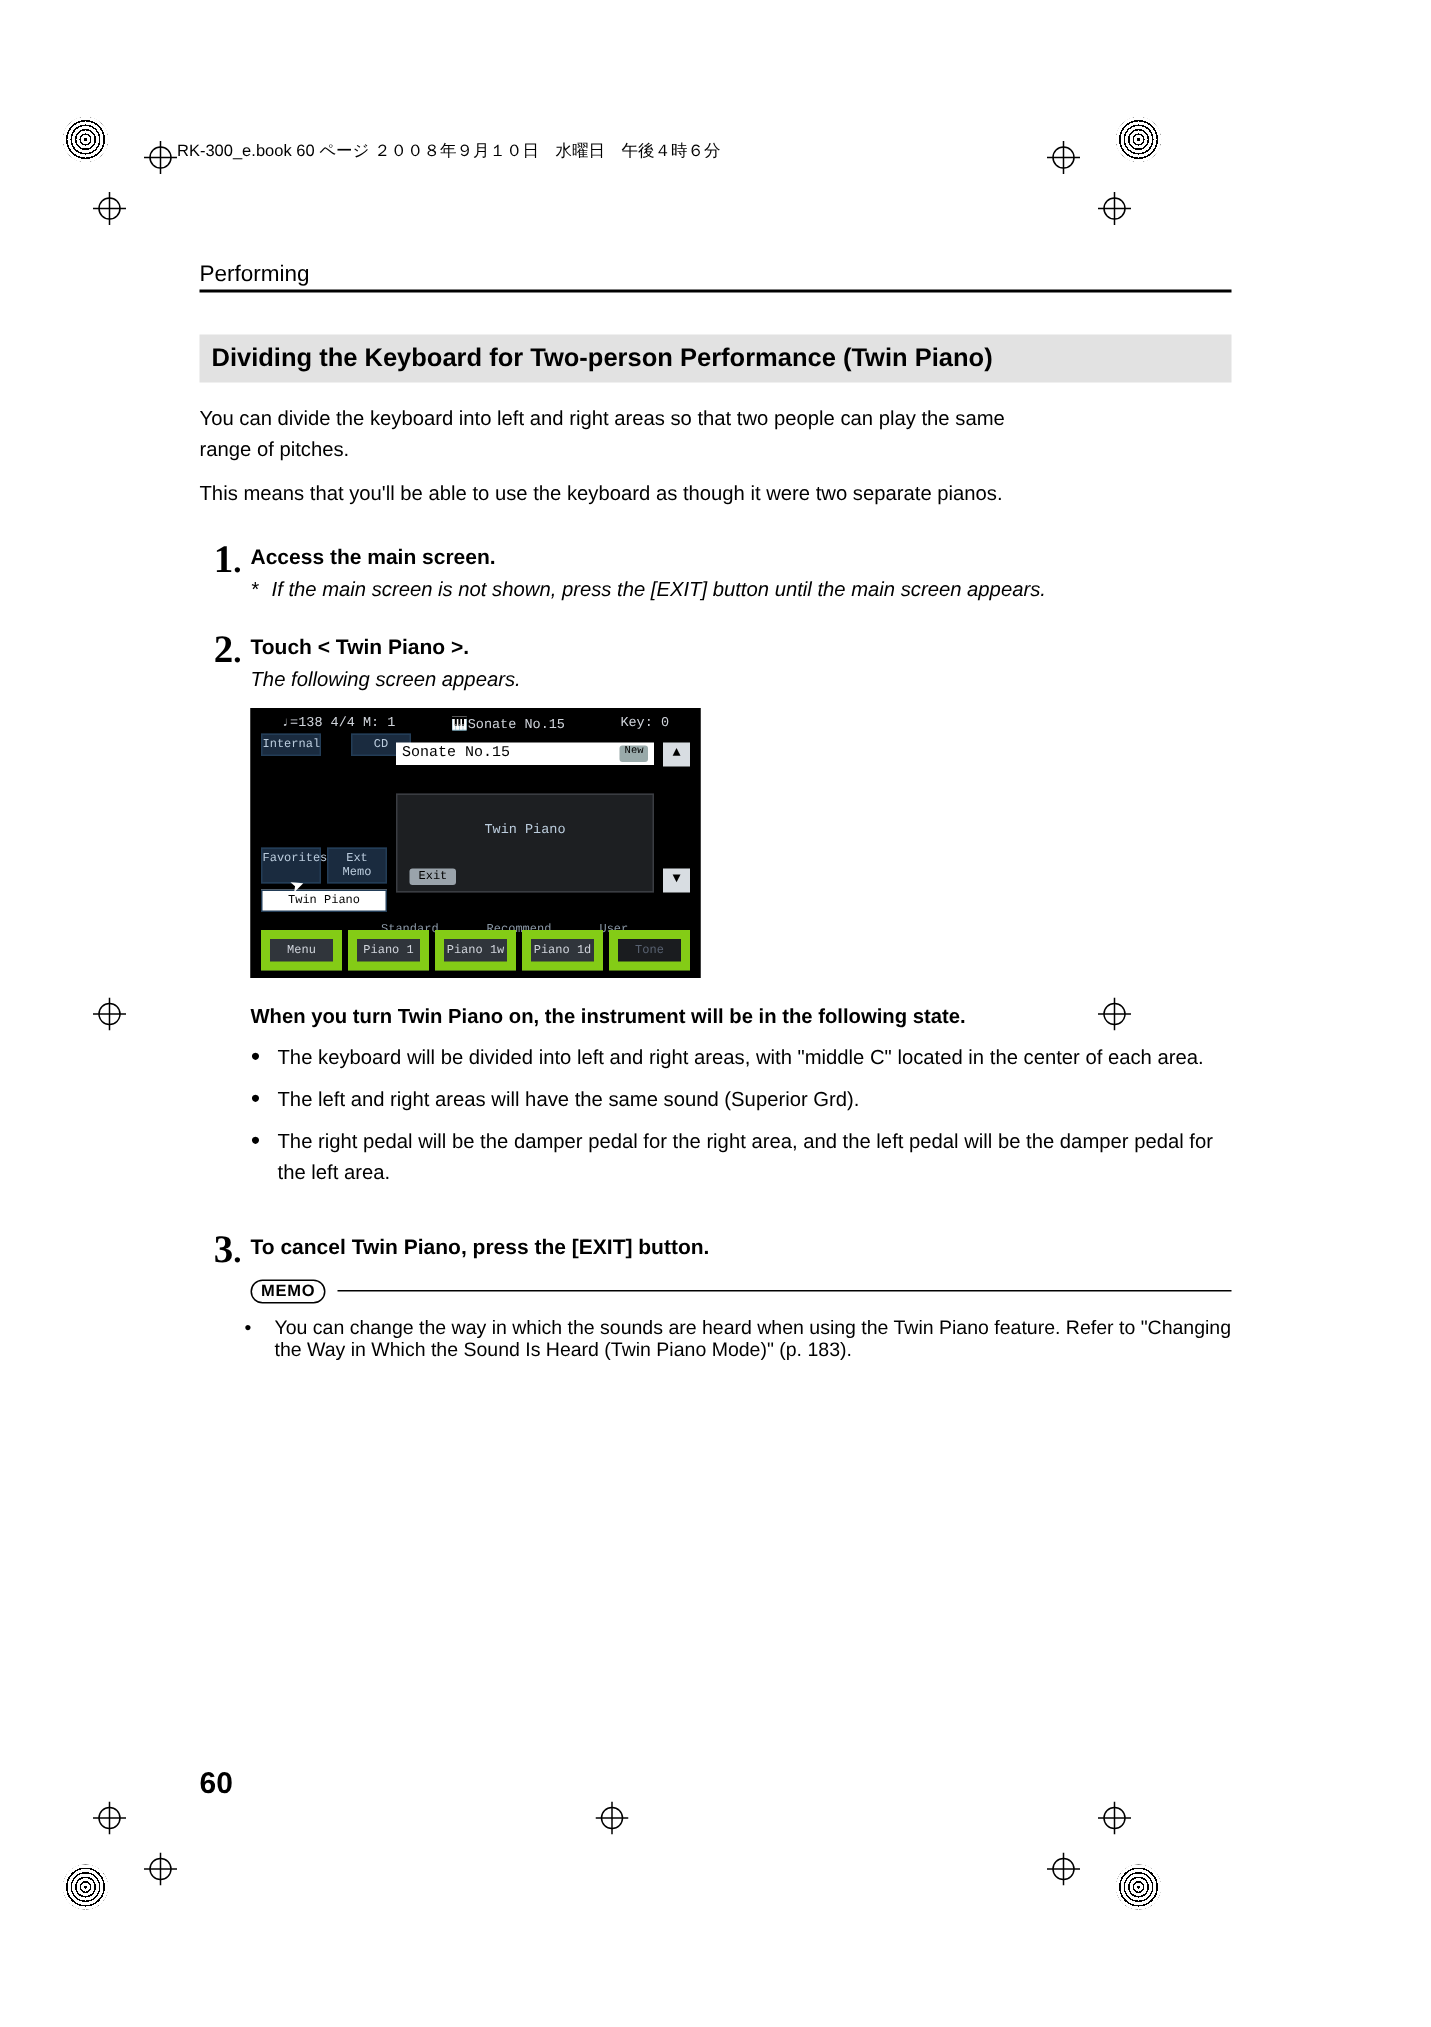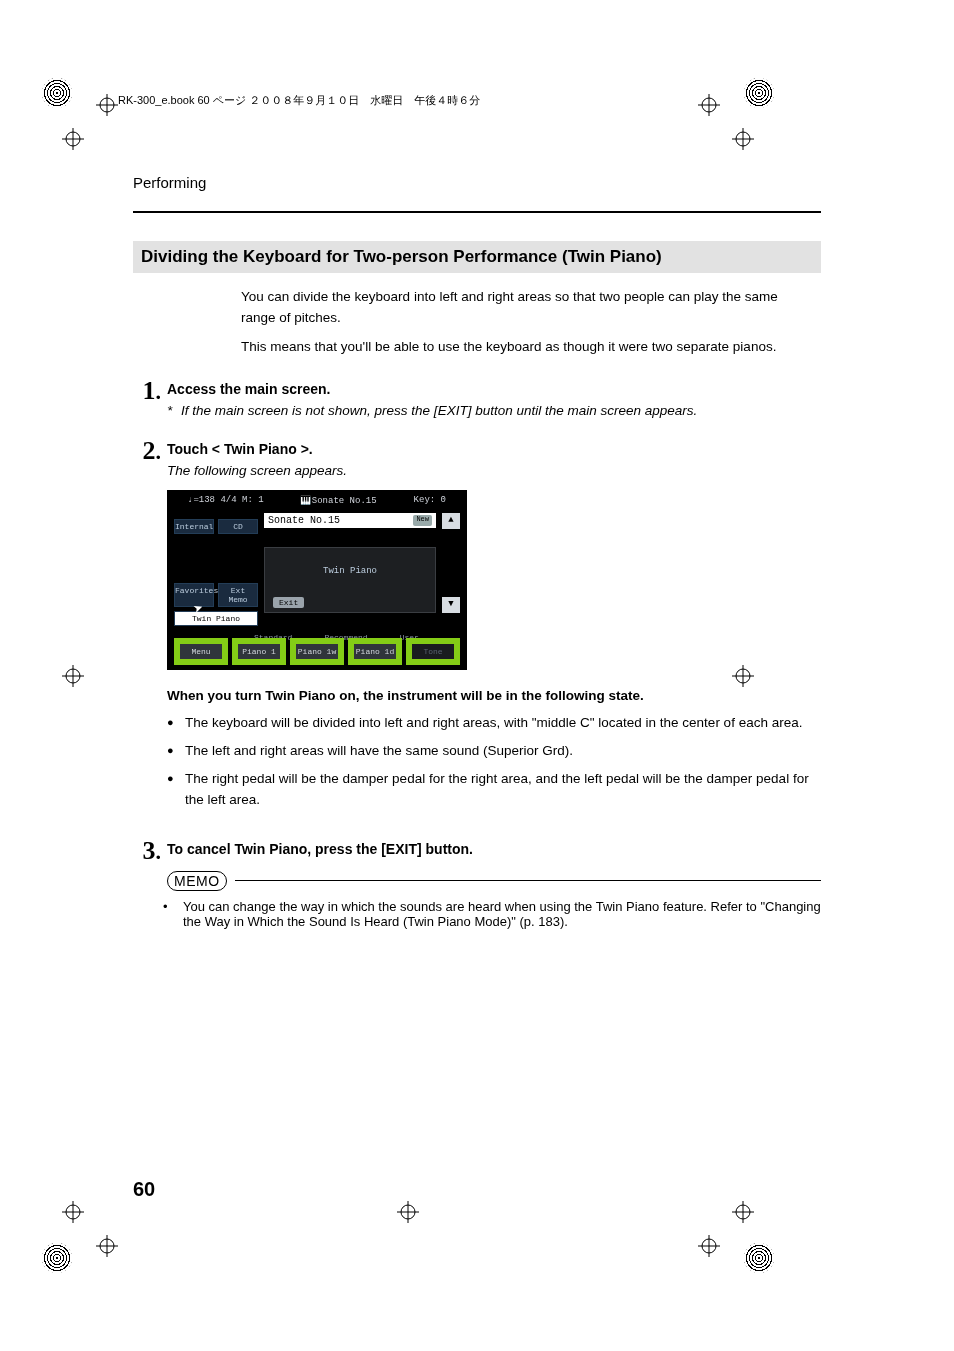--- a/index.html
+++ b/index.html
@@ -33,32 +33,32 @@
   
   .header-meta {
     position: absolute; top: 93px; left: 118px; font-size: 11px; font-family: "MS Gothic","Hiragino Sans",sans-serif;
   }
 
   
   .content {
     position: absolute; top: 174px; left: 133px; width: 688px;
   }
   .running-head {
-    font-family: "Myriad Pro","Segoe UI",Arial,sans-serif; font-size: 15px; margin-bottom: 20px;
+    font-family: "Myriad Pro","Segoe UI",Arial,sans-serif; font-size: 15px; margin-bottom: 2px;
   }
   .running-rule {
     border: none; border-top: 2px solid #000; margin-bottom: 28px;
   }
 
   .section-heading {
     background: #e2e2e2; font-family: "Myriad Pro","Segoe UI",Arial,sans-serif;
     font-weight: 700; font-size: 17px; padding: 6px 8px; margin-bottom: 14px;
   }
 
-  .intro-block { margin-left: 108px; width: 560px; font-family: "Myriad Pro","Segoe UI",Arial,sans-serif; font-size: 13.5px; line-height: 1.55; }
+  .intro-block { width: 560px; font-family: "Myriad Pro","Segoe UI",Arial,sans-serif; font-size: 13.5px; line-height: 1.55; }
   .intro-block p { margin-bottom: 8px; }
 
   .step { display: flex; margin-top: 20px; }
   .step-num {
     font-family: "Times New Roman",serif; font-weight: 700; font-size: 26px;
     width: 34px; text-align: right; padding-right: 6px; line-height: 1;
   }
   .step-dot { font-size: 22px; font-weight: 700; }
   .step-body { flex: 1; font-family: "Myriad Pro","Segoe UI",Arial,sans-serif; font-size: 13.5px; }
   .step-title { font-weight: 700; font-size: 14px; margin-top: 3px; }
@@ -66,21 +66,21 @@
   .step-note .ast { display:inline-block; width: 14px; }
 
   
   .lcd-wrap { margin-top: 12px; }
   .lcd {
     width: 300px; height: 180px; background:#000; color:#fff;
     font-family: "Lucida Console","Courier New",monospace; font-size:9px;
     position: relative; border:1px solid #000;
   }
   .lcd-top { display:flex; justify-content:space-between; padding:4px 20px; color:#cfd3da; font-size:9px;}
-  .lcd-tabs { position:absolute; top:28px; left:6px; display:grid; grid-template-columns: 40px 40px; gap:4px; }
+  .lcd-tabs { position:absolute; top:16px; left:6px; display:grid; grid-template-columns: 40px 40px; gap:20px; }
   .lcd-tab { background:#1a2b3f; color:#bcd; text-align:center; padding:2px 0; font-size:8px; border:1px solid #233d57;}
   .lcd-tab.sel { background:#fff; color:#000; }
   .lcd-main { position:absolute; top:22px; left:96px; right:30px; }
   .lcd-field { background:#fff; color:#000; padding:2px 4px; font-size:10px; display:flex; justify-content:space-between; }
   .lcd-field .chip { background:#9aa; color:#000; font-size:7px; padding:0 3px; border-radius:2px;}
   .lcd-popup { position:absolute; top:56px; left:96px; right:30px; height:66px; background:#1d1f22; border:1px solid #3a3d42; }
   .lcd-popup-title { text-align:center; color:#bcd; font-size:9px; margin-top:18px;}
   .lcd-popup-exit { position:absolute; bottom:4px; left:8px; background:#9aa3ab; color:#000; font-size:8px; padding:1px 6px; border-radius:2px;}
   .lcd-scroll { position:absolute; top:22px; right:6px; width:18px; height:100px; display:flex; flex-direction:column; justify-content:space-between;}
   .lcd-arrow { background:#d8dde2; color:#000; text-align:center; font-size:9px; line-height:14px; height:16px;}
@@ -91,21 +91,21 @@
   .lcd-btn { flex:1; background:#30353b; color:#cfd3da; text-align:center; font-size:8px; padding:3px 0; border:6px solid #84cc16;}
   .lcd-btn.ghost { background:#1a1c1f; color:#586170;}
   .cursor-arrow { position:absolute; top:108px; left:26px; font-size:16px; color:#fff; transform:rotate(-20deg);}
 
   .post-image-title { font-weight:700; font-family:"Myriad Pro","Segoe UI",Arial,sans-serif; font-size:13.5px; margin-top:18px; }
   .bullets { margin-top:10px; }
   .bullets li { list-style:none; position:relative; padding-left:18px; font-family:"Myriad Pro","Segoe UI",Arial,sans-serif; font-size:13.5px; line-height:1.5; margin-bottom:8px;}
   .bullets li::before { content:"●"; position:absolute; left:0; top:1px; font-size:11px;}
 
   .memo-row { margin-top:14px; display:flex; align-items:center; gap:8px;}
-  .memo-pill { border:1.5px solid #000; border-radius:10px; font-family:Arial,sans-serif; font-weight:400; font-size:14px; padding:1px 6px; letter-spacing:0.5px;}
+  .memo-pill { border:1.5px solid #000; border-radius:10px; font-family:Arial,sans-serif; font-weight:700; font-size:11px; padding:1px 6px; letter-spacing:0.5px;}
   .memo-rule { flex:1; border:none; border-top:1px solid #000;}
   .memo-text { font-family:"Myriad Pro","Segoe UI",Arial,sans-serif; font-size:13px; margin-top:8px; padding-left:16px; text-indent:-10px;}
   .memo-text .mb { display:inline-block; width:10px; }
 
   .page-number {
     position:absolute; bottom:150px; left:133px;
     font-family:"Myriad Pro","Segoe UI",Arial,sans-serif; font-weight:700; font-size:20px;
   }
 </style>
 </head>

